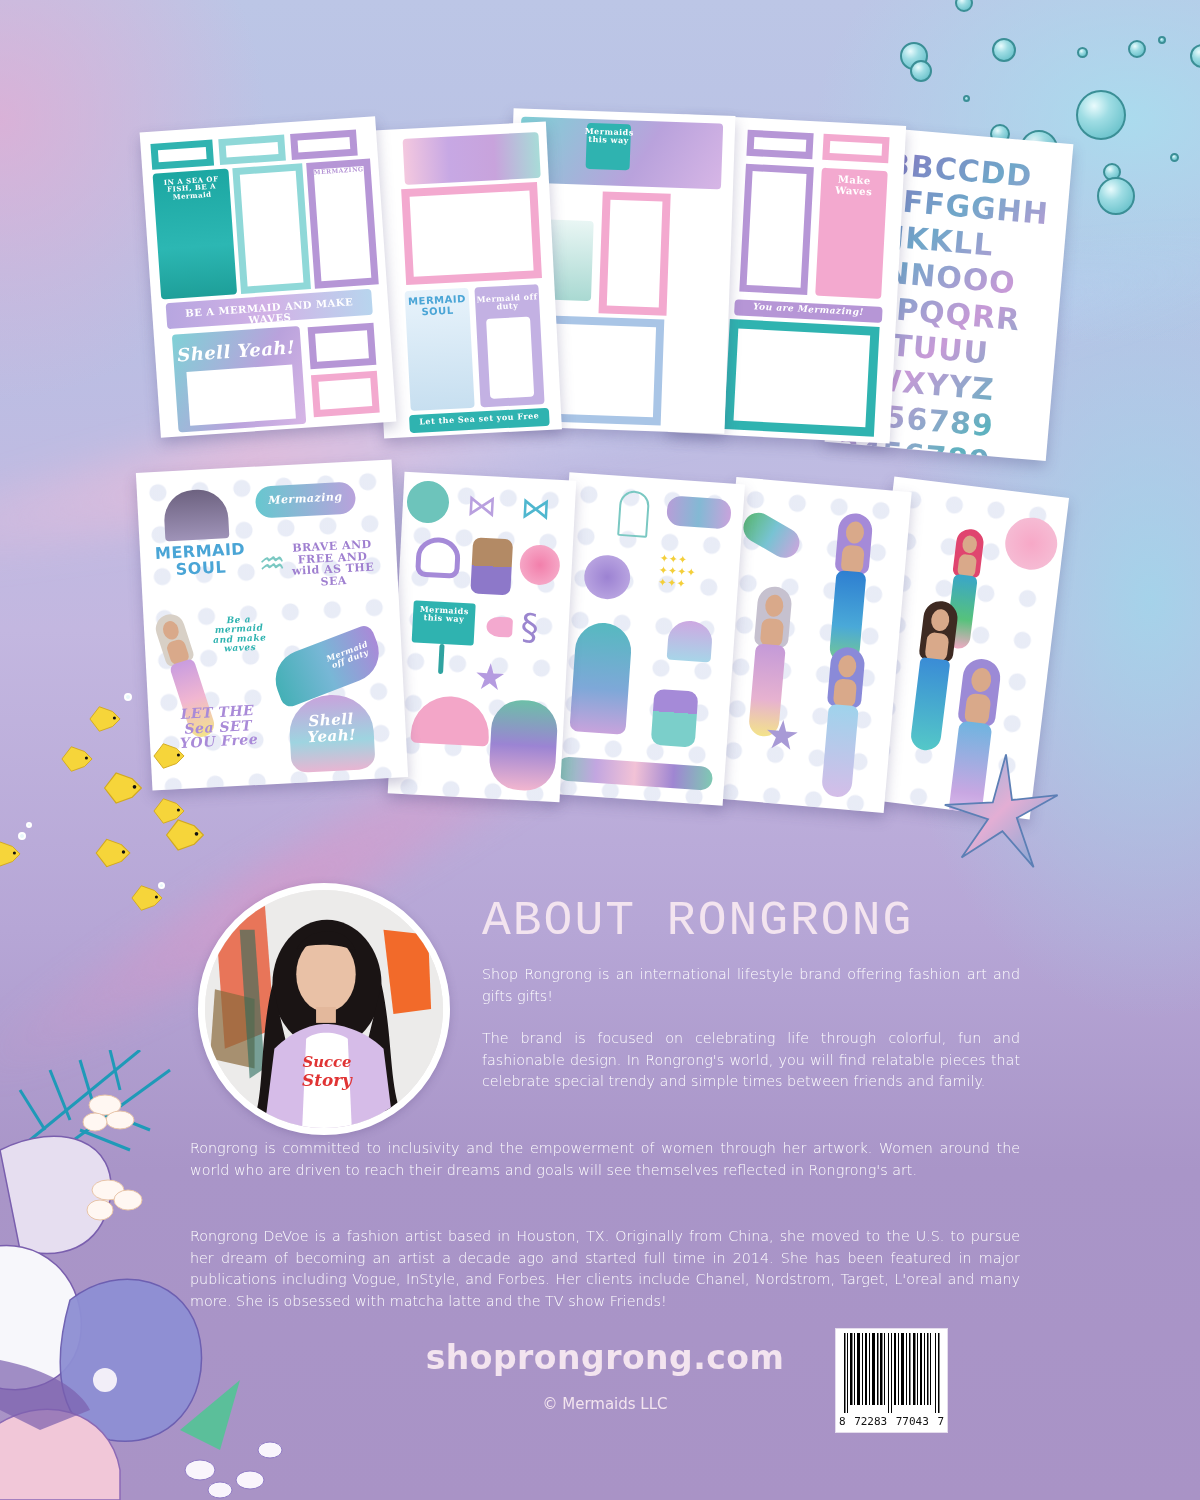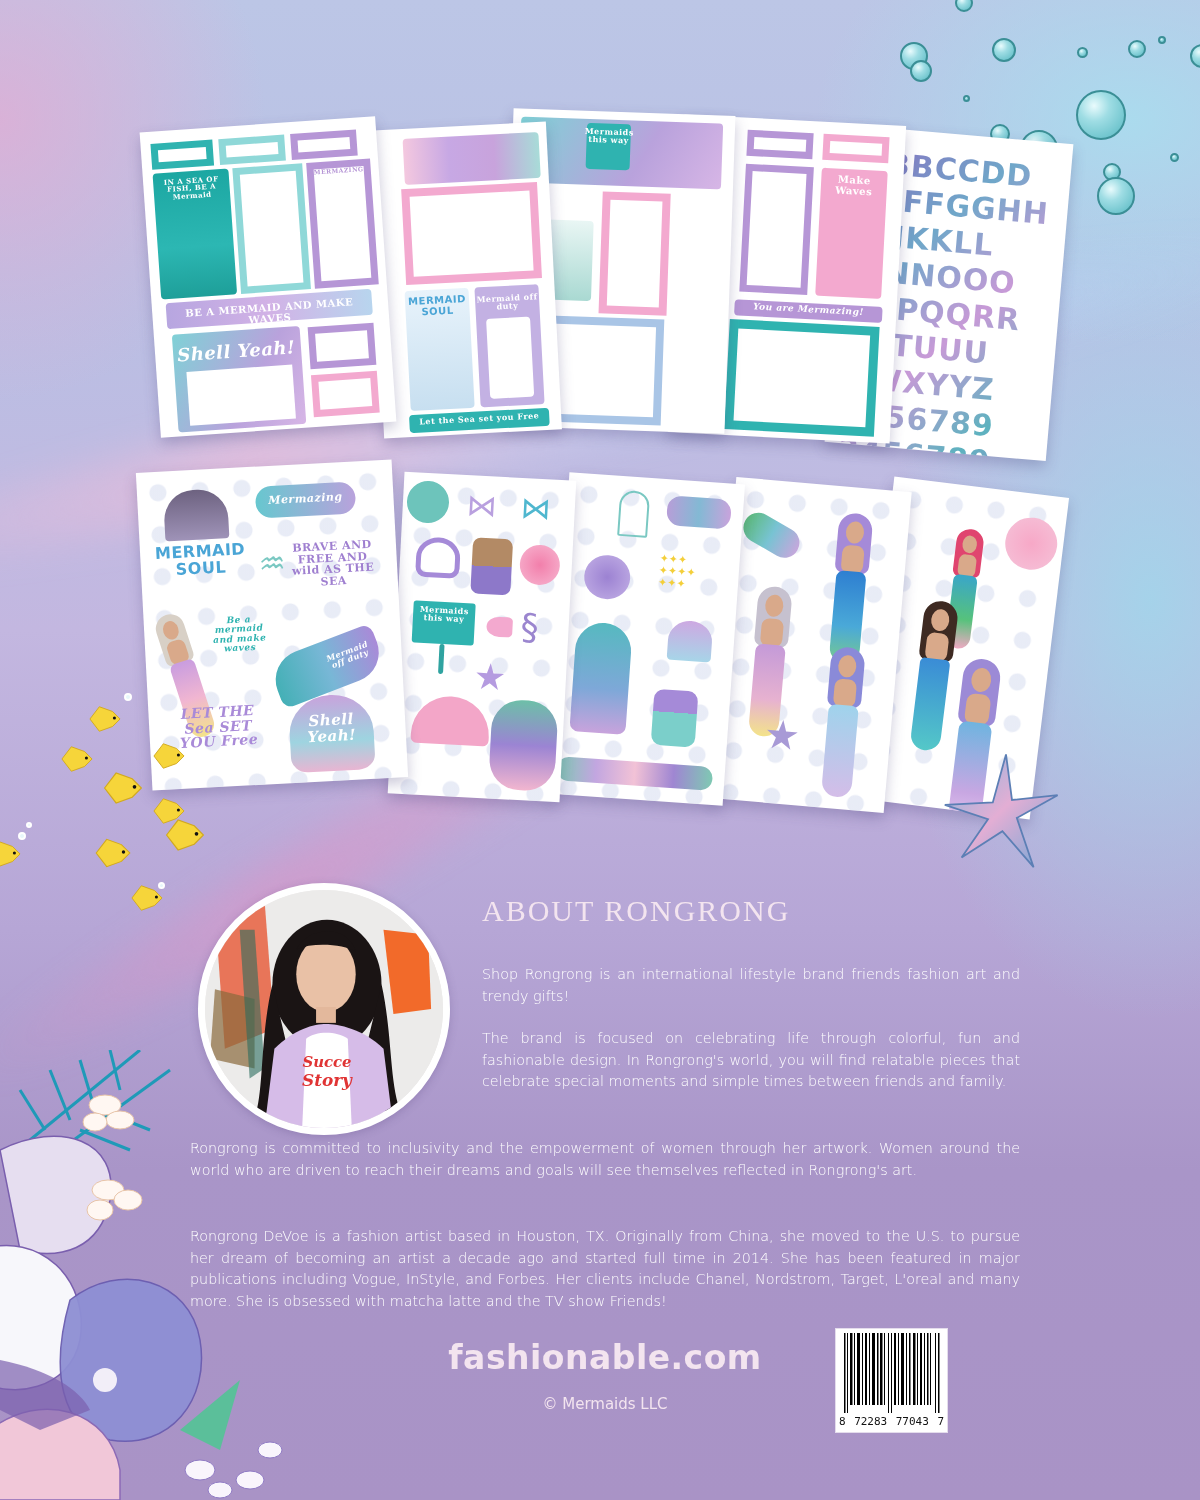--- a/index.html
+++ b/index.html
@@ -74,21 +74,21 @@
 
   
   .avatar {
     position: absolute; left: 198px; top: 883px; width: 252px; height: 252px; border-radius: 50%;
     border: 7px solid #ffffff; overflow: hidden;
     background: linear-gradient(135deg, #f1efef 0%, #e7e4e4 100%);
     box-shadow: 0 2px 8px rgba(80,60,120,0.25);
   }
   .about-title {
     position: absolute; left: 482px; top: 894px;
-    font-family: Liberation Serif, serif; font-size: 30px; font-weight: normal;
+    font-family: Liberation Mono, monospace; font-size: 48px; font-weight: normal;
     color: #f3e4ef; letter-spacing: 2px;
   }
   .para {
     position: absolute; color: #ffffff; font-family: "DejaVu Sans", sans-serif;
     font-size: 14.3px; line-height: 21.5px; text-align: justify; font-weight: 300;
   }
   .site {
     position: absolute; left: 420px; top: 1338px; width: 370px; text-align: center;
     font-family: "DejaVu Sans", sans-serif; font-weight: bold; font-size: 33px; color: #f3e4ef;
     letter-spacing: 0.5px;
@@ -433,26 +433,26 @@
     <rect x="112" y="118" width="20" height="16" fill="#e3b89c"></rect>
     <path d="M60 240 L70 160 C90 140 110 135 122 135 C134 135 160 140 180 160 L190 240 Z" fill="#d6bce8"></path>
     <path d="M98 240 L102 150 C112 142 132 142 144 150 L148 240 Z" fill="#ffffff"></path>
     <text x="123" y="178" text-anchor="middle" font-family="DejaVu Serif, serif" font-style="italic" font-weight="bold" font-size="15" fill="#e03434">Succe</text>
     <text x="123" y="198" text-anchor="middle" font-family="DejaVu Serif, serif" font-style="italic" font-weight="bold" font-size="17" fill="#e03434">Story</text>
   </svg>
 </div>
 
 <div class="about-title">ABOUT RONGRONG</div>
 
-<div class="para" style="left:482px;top:964px;width:538px;">Shop Rongrong is an international lifestyle brand friends fashion art and trendy gifts!</div>
-<div class="para" style="left:482px;top:1028px;width:538px;">The brand is focused on celebrating life through colorful, fun and fashionable design. In Rongrong's world, you will find relatable pieces that celebrate special moments and simple times between friends and family.</div>
+<div class="para" style="left:482px;top:964px;width:538px;">Shop Rongrong is an international lifestyle brand offering fashion art and gifts gifts!</div>
+<div class="para" style="left:482px;top:1028px;width:538px;">The brand is focused on celebrating life through colorful, fun and fashionable design. In Rongrong's world, you will find relatable pieces that celebrate special trendy and simple times between friends and family.</div>
 <div class="para" style="left:190px;top:1138px;width:830px;">Rongrong is committed to inclusivity and the empowerment of women through her artwork. Women around the world who are driven to reach their dreams and goals will see themselves reflected in Rongrong's art.</div>
 <div class="para" style="left:190px;top:1226px;width:830px;">Rongrong DeVoe is a fashion artist based in Houston, TX.  Originally from China, she moved to the U.S. to pursue her dream of becoming an artist a decade ago and started full time in 2014. She has been featured in major publications including Vogue, InStyle, and Forbes.  Her clients include Chanel, Nordstrom, Target, L'oreal and many more. She is obsessed with matcha latte and the TV show Friends!</div>
 
-<div class="site">fashionable.com</div>
+<div class="site">shoprongrong.com</div>
 <div class="copyright">© Mermaids LLC</div>
 
 <div class="barcode">
   <svg class="bars" viewBox="0 0 100 80" preserveAspectRatio="none">
     <g fill="#000">
       <rect x="2" y="0" width="1.5" height="80"></rect>
         <rect x="5" y="0" width="1" height="80"></rect>
       <rect x="8" y="0" width="2.5" height="72"></rect>
         <rect x="12" y="0" width="1" height="72"></rect>
         <rect x="15" y="0" width="3" height="72"></rect>

